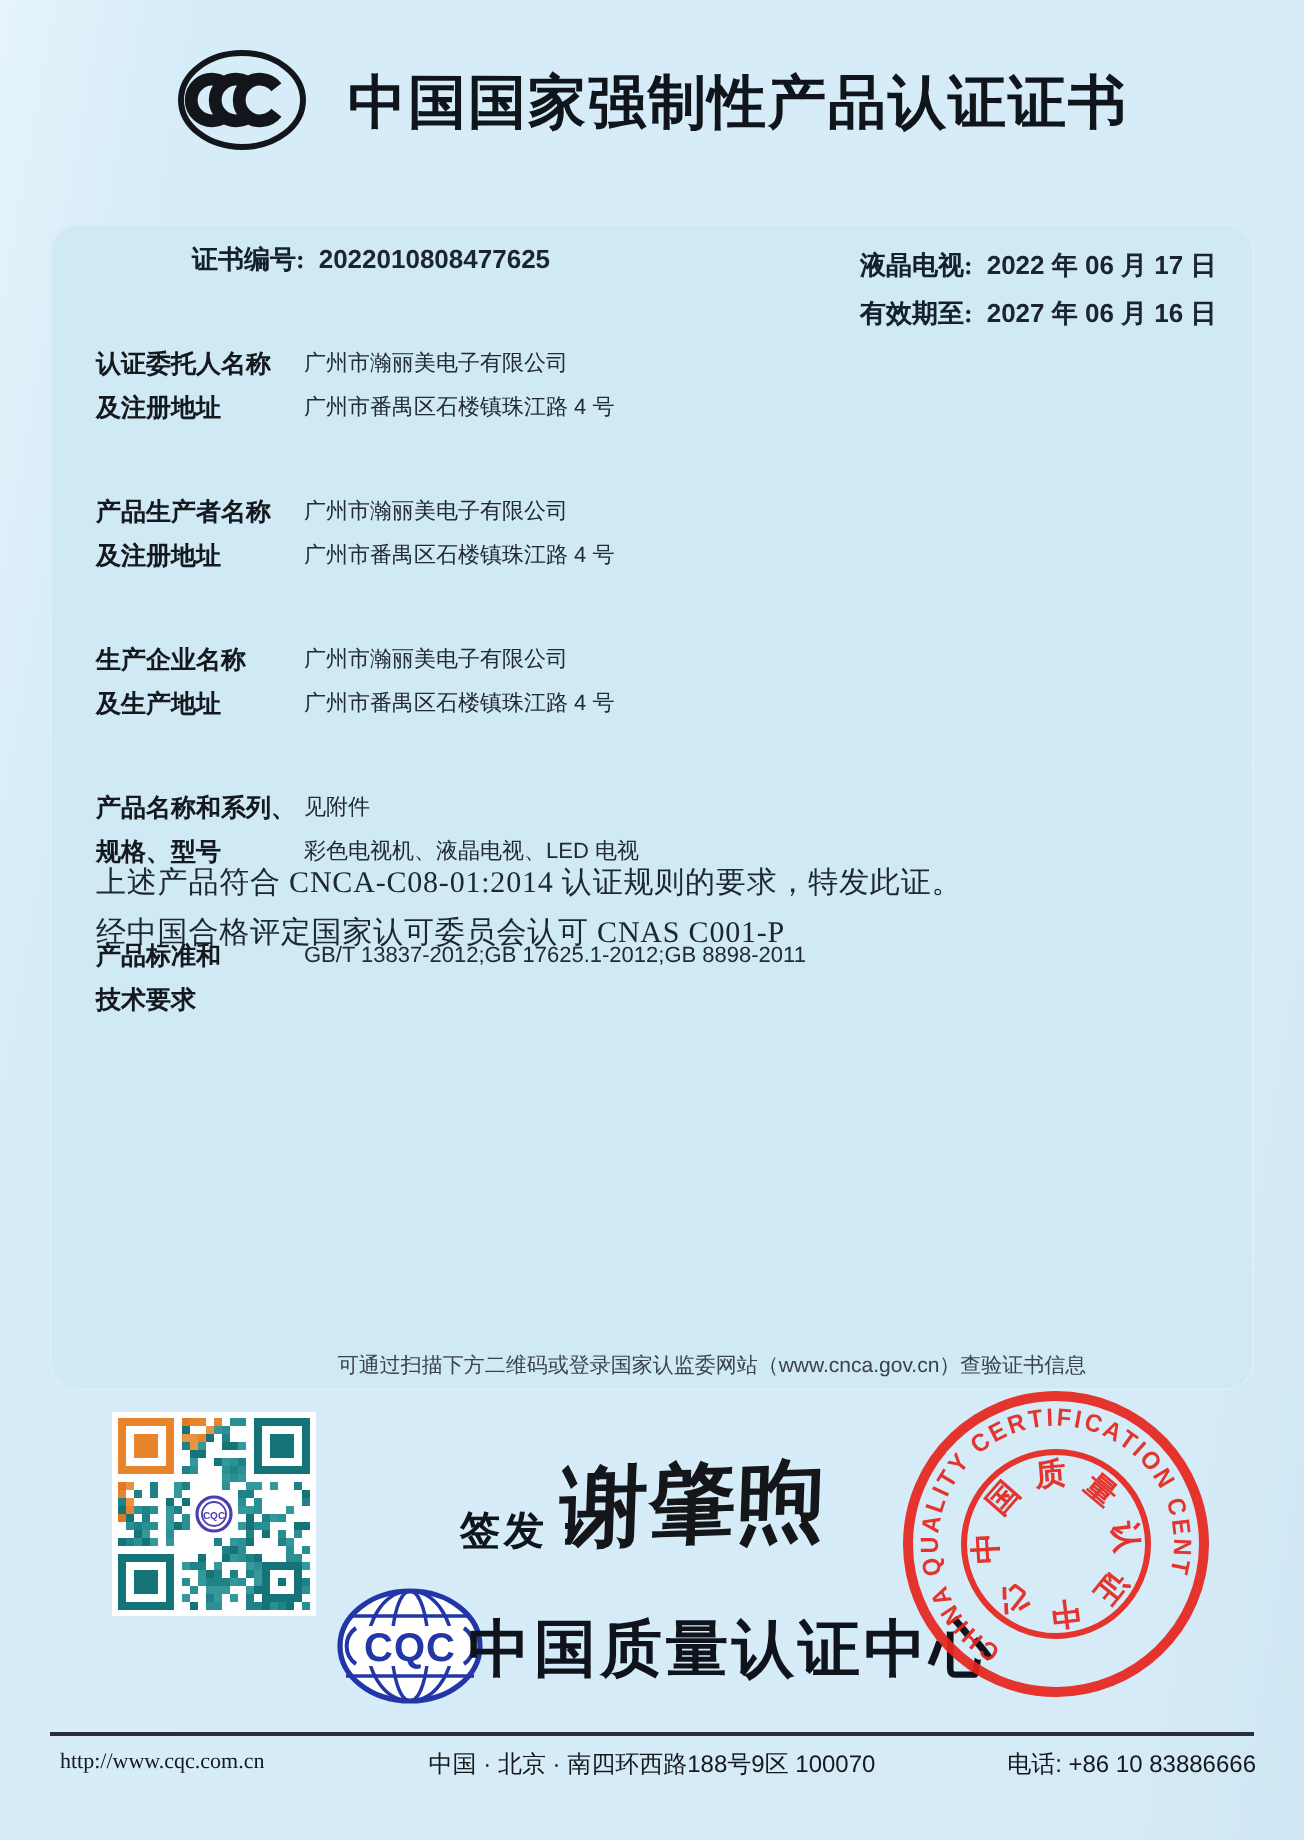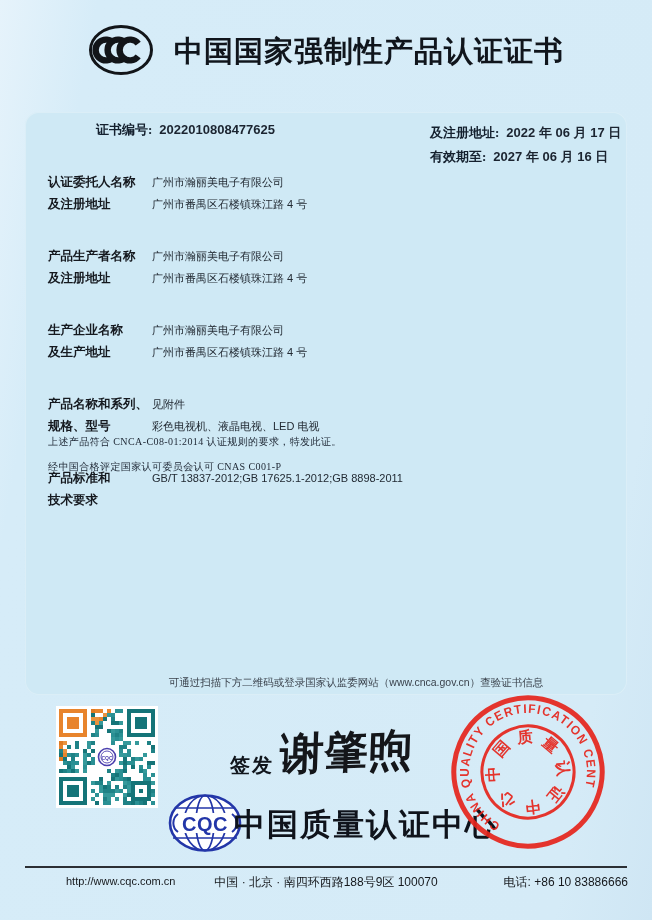--- a/index.html
+++ b/index.html
@@ -1,21 +1,21 @@
 <!DOCTYPE html>
 <html><head>
 <meta charset="utf-8">
 <style>
   * { margin:0; padding:0; box-sizing:border-box; }
   body { width:652px; height:920px; font-family:"Liberation Sans","DejaVu Sans",sans-serif; }
   .page {
     position:relative; width:652px; height:920px; overflow:hidden;
     background:linear-gradient(100deg,#e6f3fb 0%, #d6ecf8 12%, #d5ebf7 88%, #cfe6f4 100%);
   }
-  .mono  { font-family:Liberation Sans, sans-serif;margin-left:36px; }
+  .mono  { font-family:Liberation Serif, serif; }
 
   
   .header { position:absolute; top:20px; left:0; width:652px; height:64px;
             display:flex; align-items:center; justify-content:center; gap:20px; }
   .header .title { font-size:29px; font-weight:bold; color:#10151c; letter-spacing:1px; }
 
   
   .panel { position:absolute; left:25px; top:112px; width:602px; height:583px;
            background:#cfe9f5; border-radius:14px;
            box-shadow:0 0 0 1px rgba(255,255,255,0.25) inset; }
@@ -29,21 +29,21 @@
   
   .fields { position:absolute; left:48px; top:171px; width:540px; }
   .frow { display:flex; margin-bottom:9px; }
   .fcol-label { width:104px; font-size:12.5px; font-weight:bold; color:#15191f; line-height:22px; }
   .fcol-value { flex:1; font-size:11px; color:#222a33; line-height:22px; }
   .frow-sp { height:21px; }
 
   
   .statements { position:absolute; left:48px; top:430px; width:540px;
                 font-family:"Liberation Serif","DejaVu Serif",serif;
-                font-size:10px; color:#1d2633; line-height:24.5px; letter-spacing:0.4px; }
+                font-size:15px; color:#1d2633; line-height:24.5px; letter-spacing:0.4px; }
 
   
   .verify-note { position:absolute; left:0; top:676px; width:652px; text-align:center;
                  font-size:10.5px; color:#3a424c;margin-left:30px; }
 
   
   .qr-wrap { position:absolute; left:56px; top:706px; width:102px; height:102px; background:#fff; padding:3px; }
   .sign-label { position:absolute; left:230px; top:752px;
                 font-family:"Liberation Serif","DejaVu Serif",serif;
                 font-size:20px; font-weight:bold; color:#10151c; letter-spacing:2px; }
@@ -81,21 +81,21 @@
   </div>
 
   <div class="panel"></div>
 
   <div class="meta-certno">
     <span class="meta-label">证书编号:</span><span class="meta-value">2022010808477625</span>
   </div>
 
   <div class="meta-dates">
     <div>
-      <span class="meta-label">及注册地址:</span><span class="meta-value">2022 年 06 月 17 日</span>
+      <span class="meta-label">液晶电视:</span><span class="meta-value">2022 年 06 月 17 日</span>
     </div>
     <div>
       <span class="meta-label">有效期至:</span><span class="meta-value">2027 年 06 月 16 日</span>
     </div>
   </div>
 
   <div class="fields">
 
     <div class="frow">
       <div class="fcol-label">

